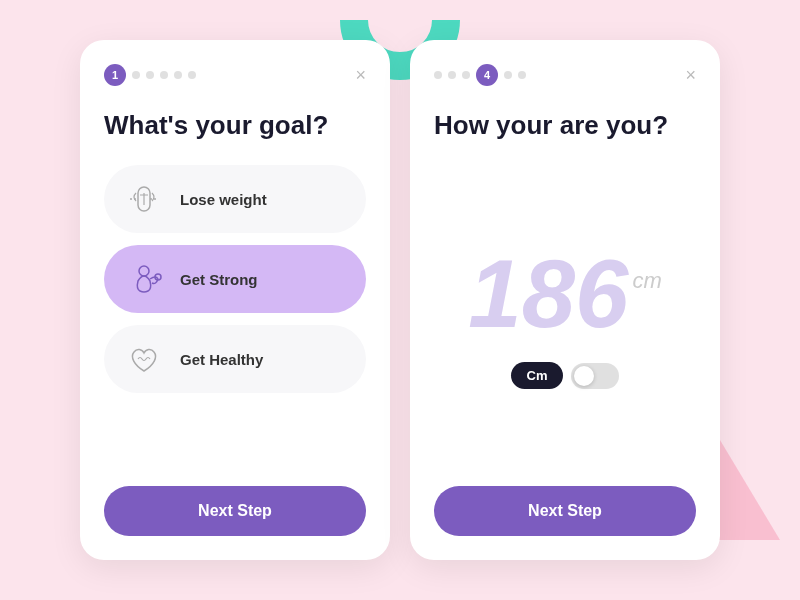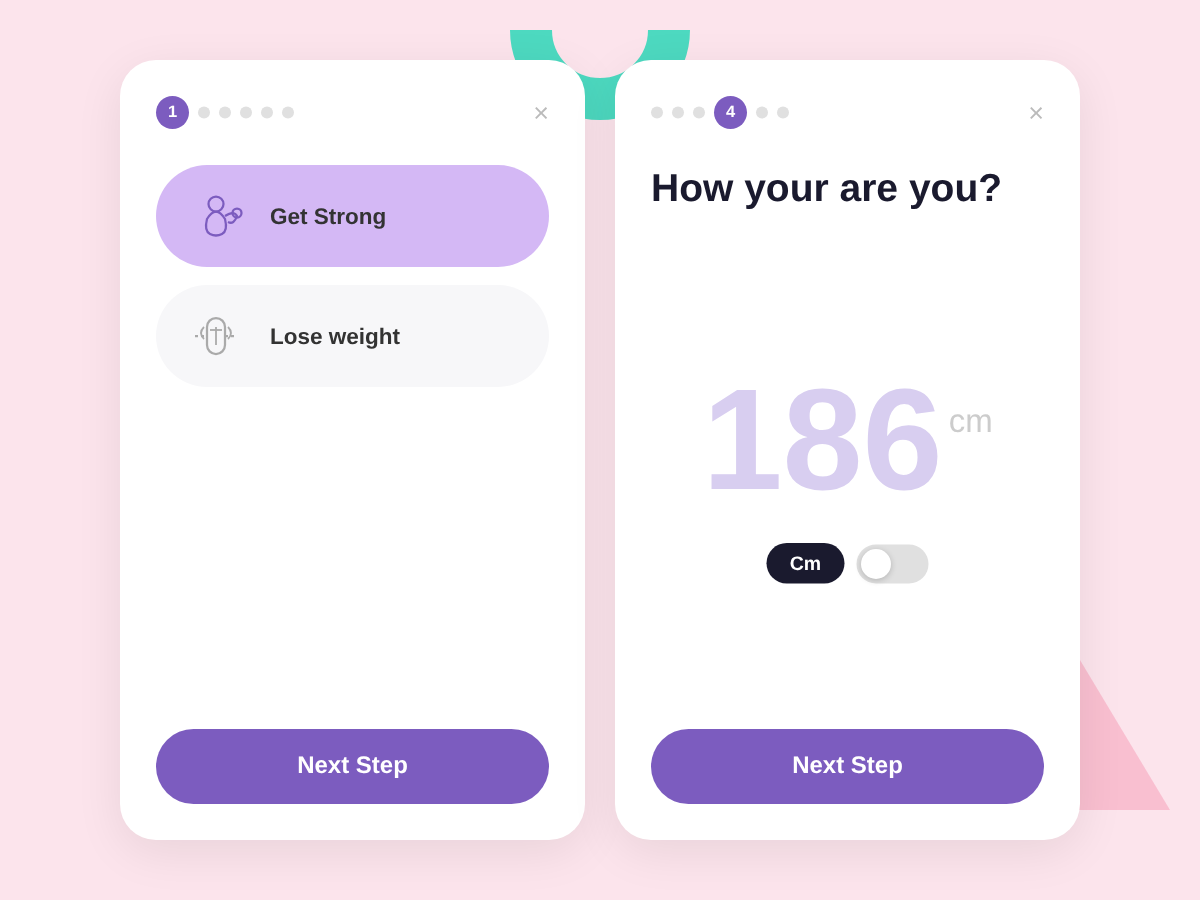--- a/index.html
+++ b/index.html
@@ -195,20 +195,21 @@
       gap: 20px;
     }
 
     .height-number {
       font-size: 96px;
       font-weight: 700;
       color: #d8cef0;
       line-height: 1;
       display: flex;
       align-items: flex-start;
+      font-style: italic;
     }
 
     .height-unit-small {
       font-size: 22px;
       font-weight: 400;
       color: #ccc;
       margin-top: 24px;
       margin-left: 4px;
     }
 
@@ -263,50 +264,60 @@
       <div class="progress-dots">
         <div class="dot active">1</div>
         <div class="dot"></div>
         <div class="dot"></div>
         <div class="dot"></div>
         <div class="dot"></div>
         <div class="dot"></div>
         <button class="close-btn">×</button>
       </div>
 
+      <div class="card-title">What's your goal?</div>
 
       <div class="goal-options">
-
-        <button class="goal-option selected">
-          <span class="icon-svg">
-            <svg viewBox="0 0 40 40" fill="none" xmlns="http://www.w3.org/2000/svg">
-              <circle cx="20" cy="12" r="5" stroke="#7c5cbf" stroke-width="1.5"></circle>
-              <path d="M14 22 Q12 30 16 32 Q20 34 24 32 Q28 30 26 22 Q23 17 20 17 Q17 17 14 22Z" stroke="#7c5cbf" stroke-width="1.5" fill="none"></path>
-              <path d="M26 20 Q32 16 34 20 Q32 26 28 24" stroke="#7c5cbf" stroke-width="1.5" fill="none"></path>
-              <circle cx="34" cy="18" r="3" stroke="#7c5cbf" stroke-width="1.5"></circle>
-            </svg>
-          </span>
-          <span>Get Strong</span>
-        </button>
 
         <button class="goal-option">
           <span class="icon-svg">
             <svg viewBox="0 0 40 40" fill="none" xmlns="http://www.w3.org/2000/svg">
               <rect x="14" y="8" width="12" height="24" rx="6" stroke="#aaa" stroke-width="1.5"></rect>
               <path d="M20 14 L20 26" stroke="#aaa" stroke-width="1.2"></path>
               <path d="M16 16 L24 16" stroke="#aaa" stroke-width="1.2"></path>
               <path d="M6 20 L14 20" stroke="#aaa" stroke-width="1.5" stroke-dasharray="2 2"></path>
               <path d="M26 20 L34 20" stroke="#aaa" stroke-width="1.5" stroke-dasharray="2 2"></path>
               <path d="M12 14 Q8 18 12 22" stroke="#aaa" stroke-width="1.2" fill="none"></path>
               <path d="M28 14 Q32 18 28 22" stroke="#aaa" stroke-width="1.2" fill="none"></path>
             </svg>
           </span>
           <span>Lose weight</span>
         </button>
 
+        <button class="goal-option selected">
+          <span class="icon-svg">
+            <svg viewBox="0 0 40 40" fill="none" xmlns="http://www.w3.org/2000/svg">
+              <circle cx="20" cy="12" r="5" stroke="#7c5cbf" stroke-width="1.5"></circle>
+              <path d="M14 22 Q12 30 16 32 Q20 34 24 32 Q28 30 26 22 Q23 17 20 17 Q17 17 14 22Z" stroke="#7c5cbf" stroke-width="1.5" fill="none"></path>
+              <path d="M26 20 Q32 16 34 20 Q32 26 28 24" stroke="#7c5cbf" stroke-width="1.5" fill="none"></path>
+              <circle cx="34" cy="18" r="3" stroke="#7c5cbf" stroke-width="1.5"></circle>
+            </svg>
+          </span>
+          <span>Get Strong</span>
+        </button>
+
+        <button class="goal-option">
+          <span class="icon-svg">
+            <svg viewBox="0 0 40 40" fill="none" xmlns="http://www.w3.org/2000/svg">
+              <path d="M20 32 C10 26 6 18 10 13 C13 9 18 10 20 14 C22 10 27 9 30 13 C34 18 30 26 20 32Z" stroke="#aaa" stroke-width="1.5" fill="none"></path>
+              <path d="M14 20 Q16 17 18 20 Q20 23 22 20 Q24 17 26 20" stroke="#aaa" stroke-width="1.2" fill="none"></path>
+            </svg>
+          </span>
+          <span>Get Healthy</span>
+        </button>
 
       </div>
     </div>
 
     <div class="card-footer">
       <button class="btn-primary">Next Step</button>
     </div>
   </div>
 
   <div class="card">

